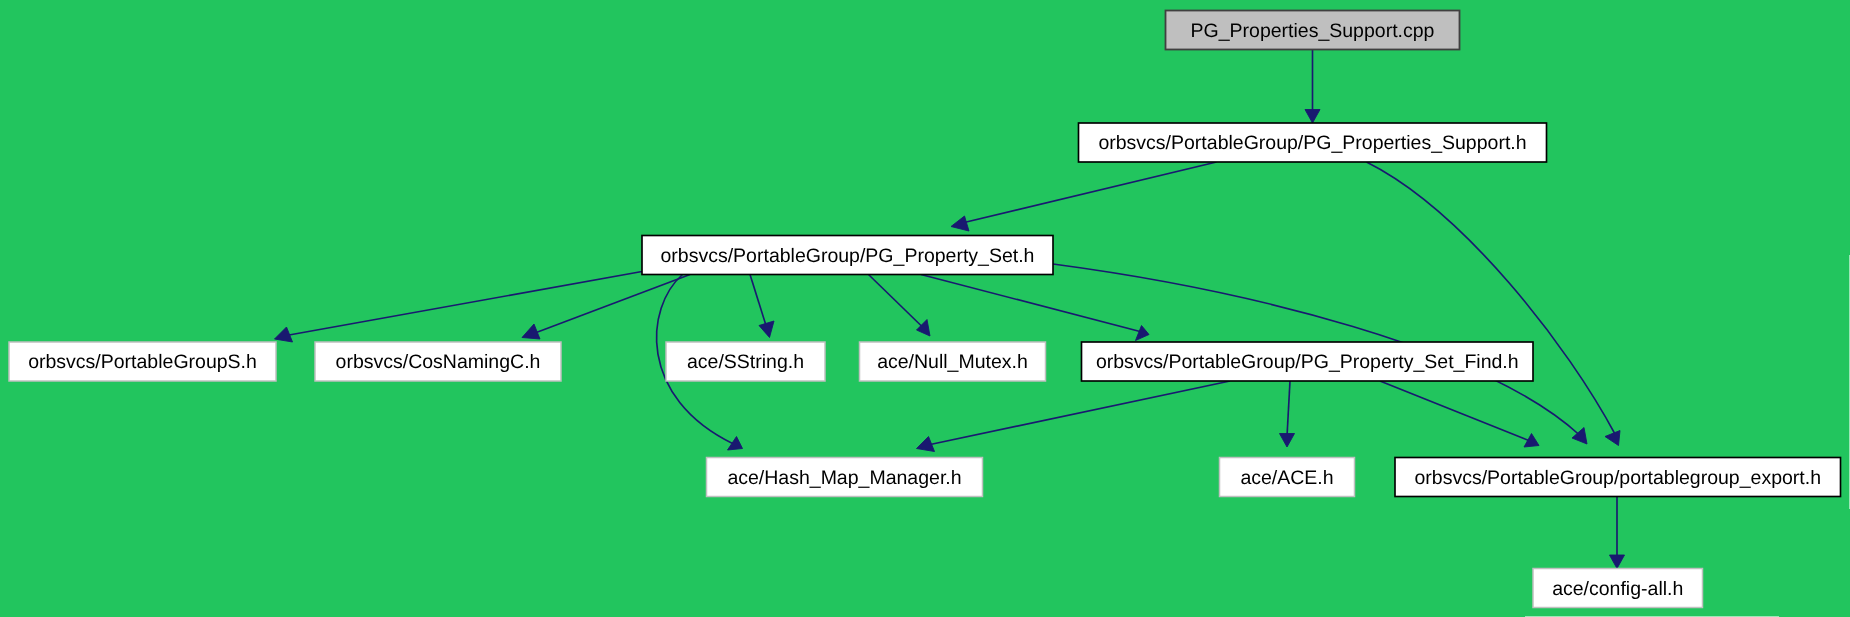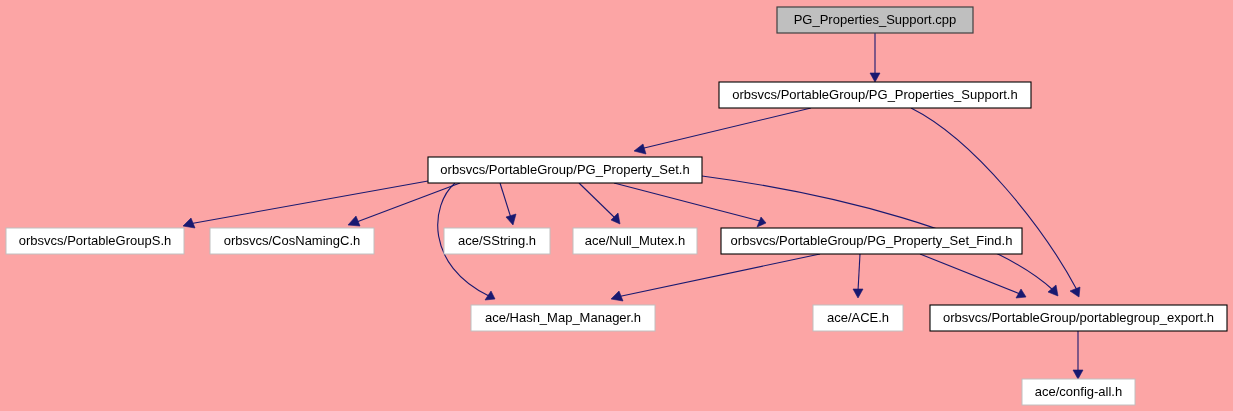--- a/index.html
+++ b/index.html
@@ -7,21 +7,21 @@
     padding: 0;
     background: #ffffff;
   }
   body {
     font-family: "Liberation Sans", sans-serif;
   }
   #graph-root {
     position: relative;
     width: 1233px;
     height: 411px;
-    background: #fca5a5;
+    background: #22c55e;
     overflow: hidden;
   }
   #graph-svg {
     position: absolute;
     top: 0;
     left: 0;
     width: 1233px;
     height: 411px;
   }
   .edge-path {

